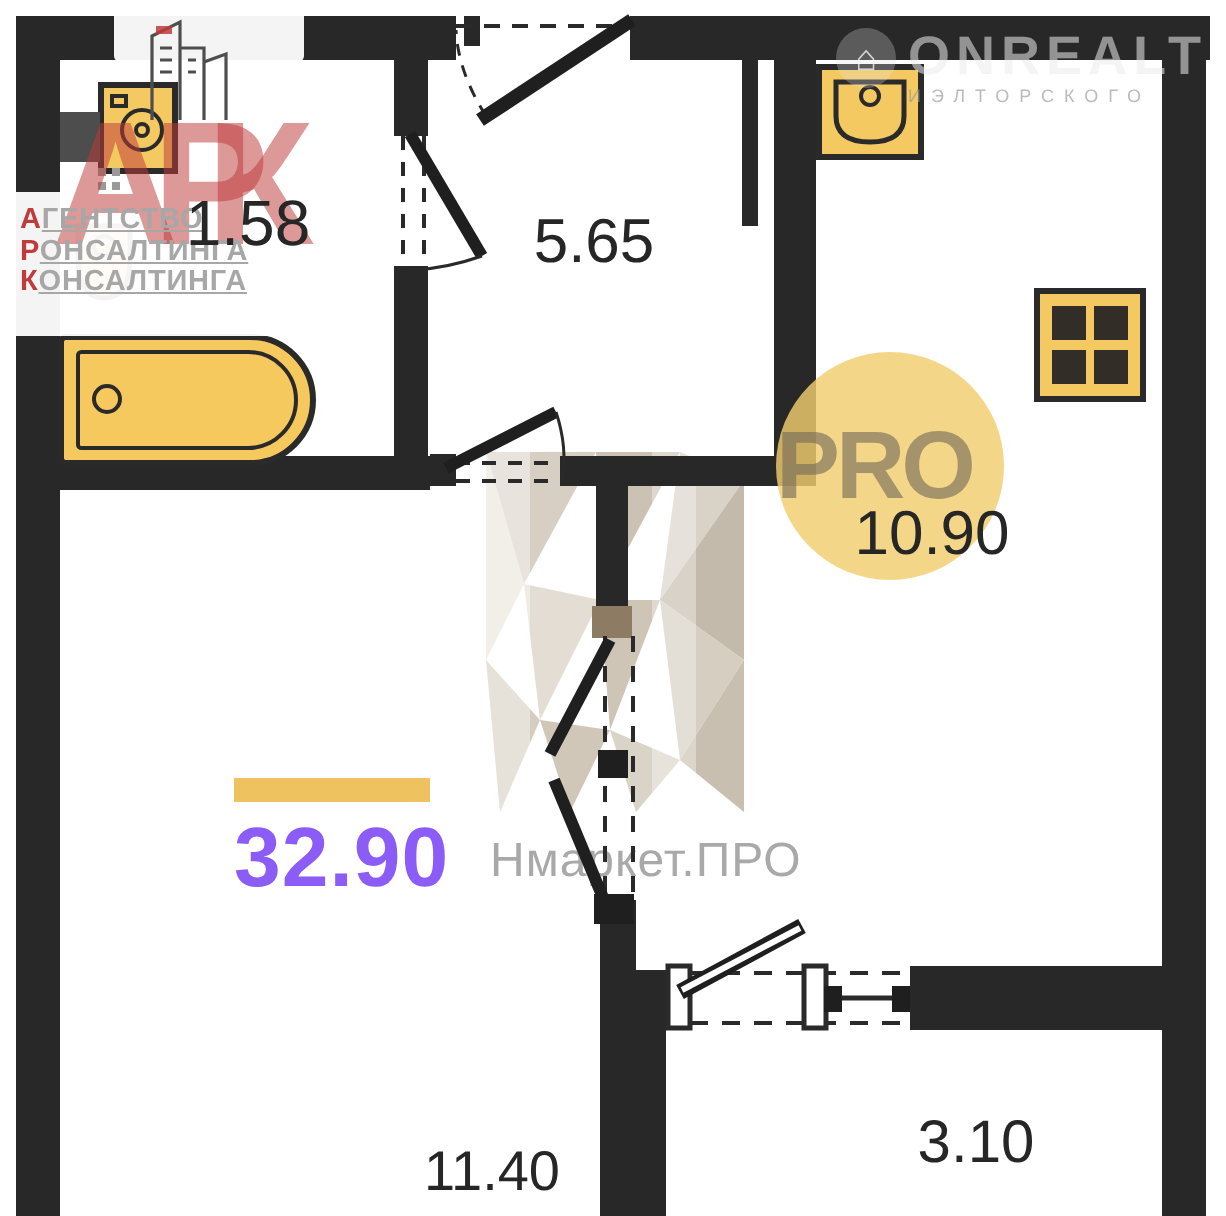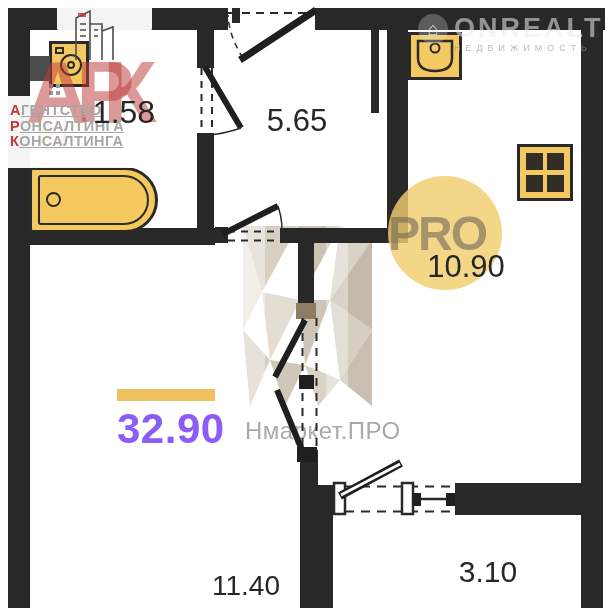--- a/index.html
+++ b/index.html
@@ -155,21 +155,21 @@
   <div class="agency-lines">
     <div><span class="fl">А</span><span class="rl">ГЕНТСТВО</span></div>
     <div><span class="fl">Р</span><span class="rl">ОНСАЛТИНГА</span></div>
     <div><span class="fl">К</span><span class="rl">ОНСАЛТИНГА</span></div>
   </div>
 
   <div class="onrealt">
     <div class="onr-icon">⌂</div>
     <div class="onr-txt">
       <span class="onr-main">ONREALT</span>
-      <span class="onr-sub">НЕДВИЖИМОСТЬ</span>
+      <span class="onr-sub">ИЭЛТОРСКОГО</span>
     </div>
   </div>
 
   <div class="pro-circle">
     <span>PRO</span>
   </div>
 
   <div class="nmarket">Нмаркет.ПРО</div>
 
   <svg class="doors" width="613" height="608">

